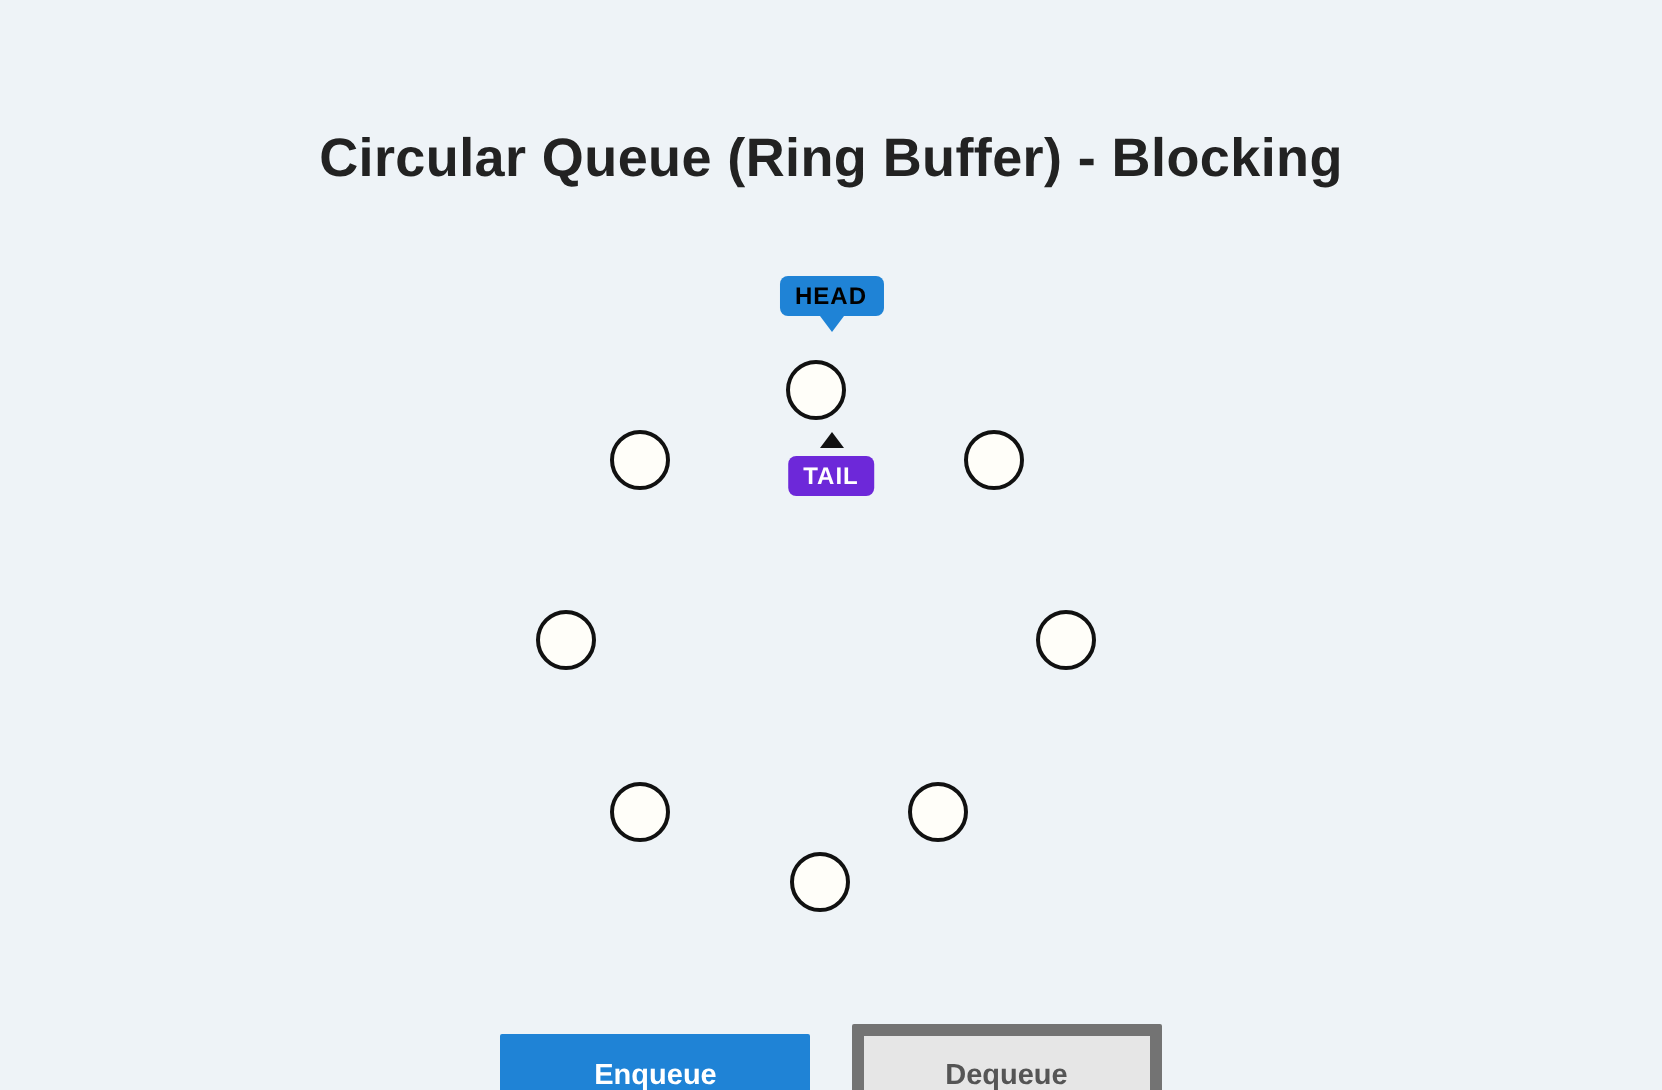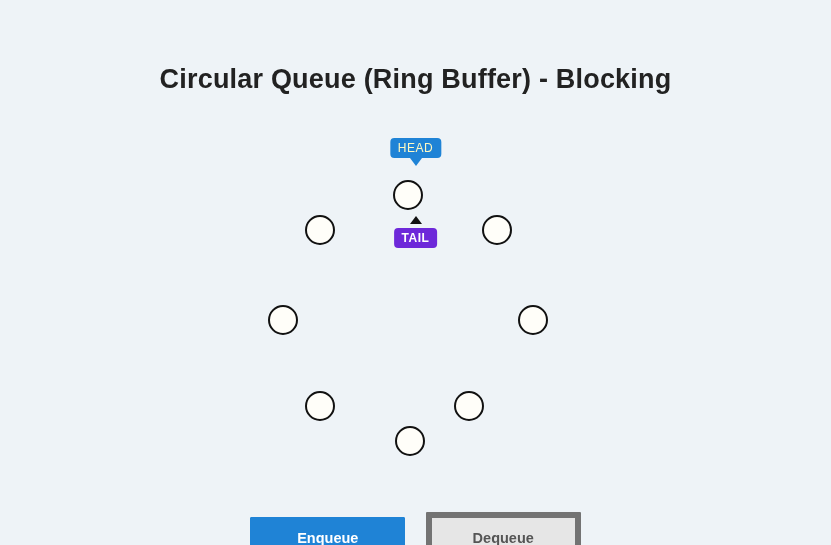--- a/index.html
+++ b/index.html
@@ -43,23 +43,23 @@
     box-sizing: border-box;
   }
 
   
   .head-badge {
     position: absolute;
     top: 100px;
     left: 50%;
     transform: translateX(-50%);
     background: #1f83d6;
-    color: #fef9c3;
+    color: #000000;
     font-size: 12px;
-    font-weight: 400;
+    font-weight: 700;
     padding: 3px 8px;
     border-radius: 4px;
     letter-spacing: 0.5px;
   }
   .head-arrow {
     position: absolute;
     top: 120px;
     left: 50%;
     transform: translateX(-50%);
     width: 0; height: 0;

